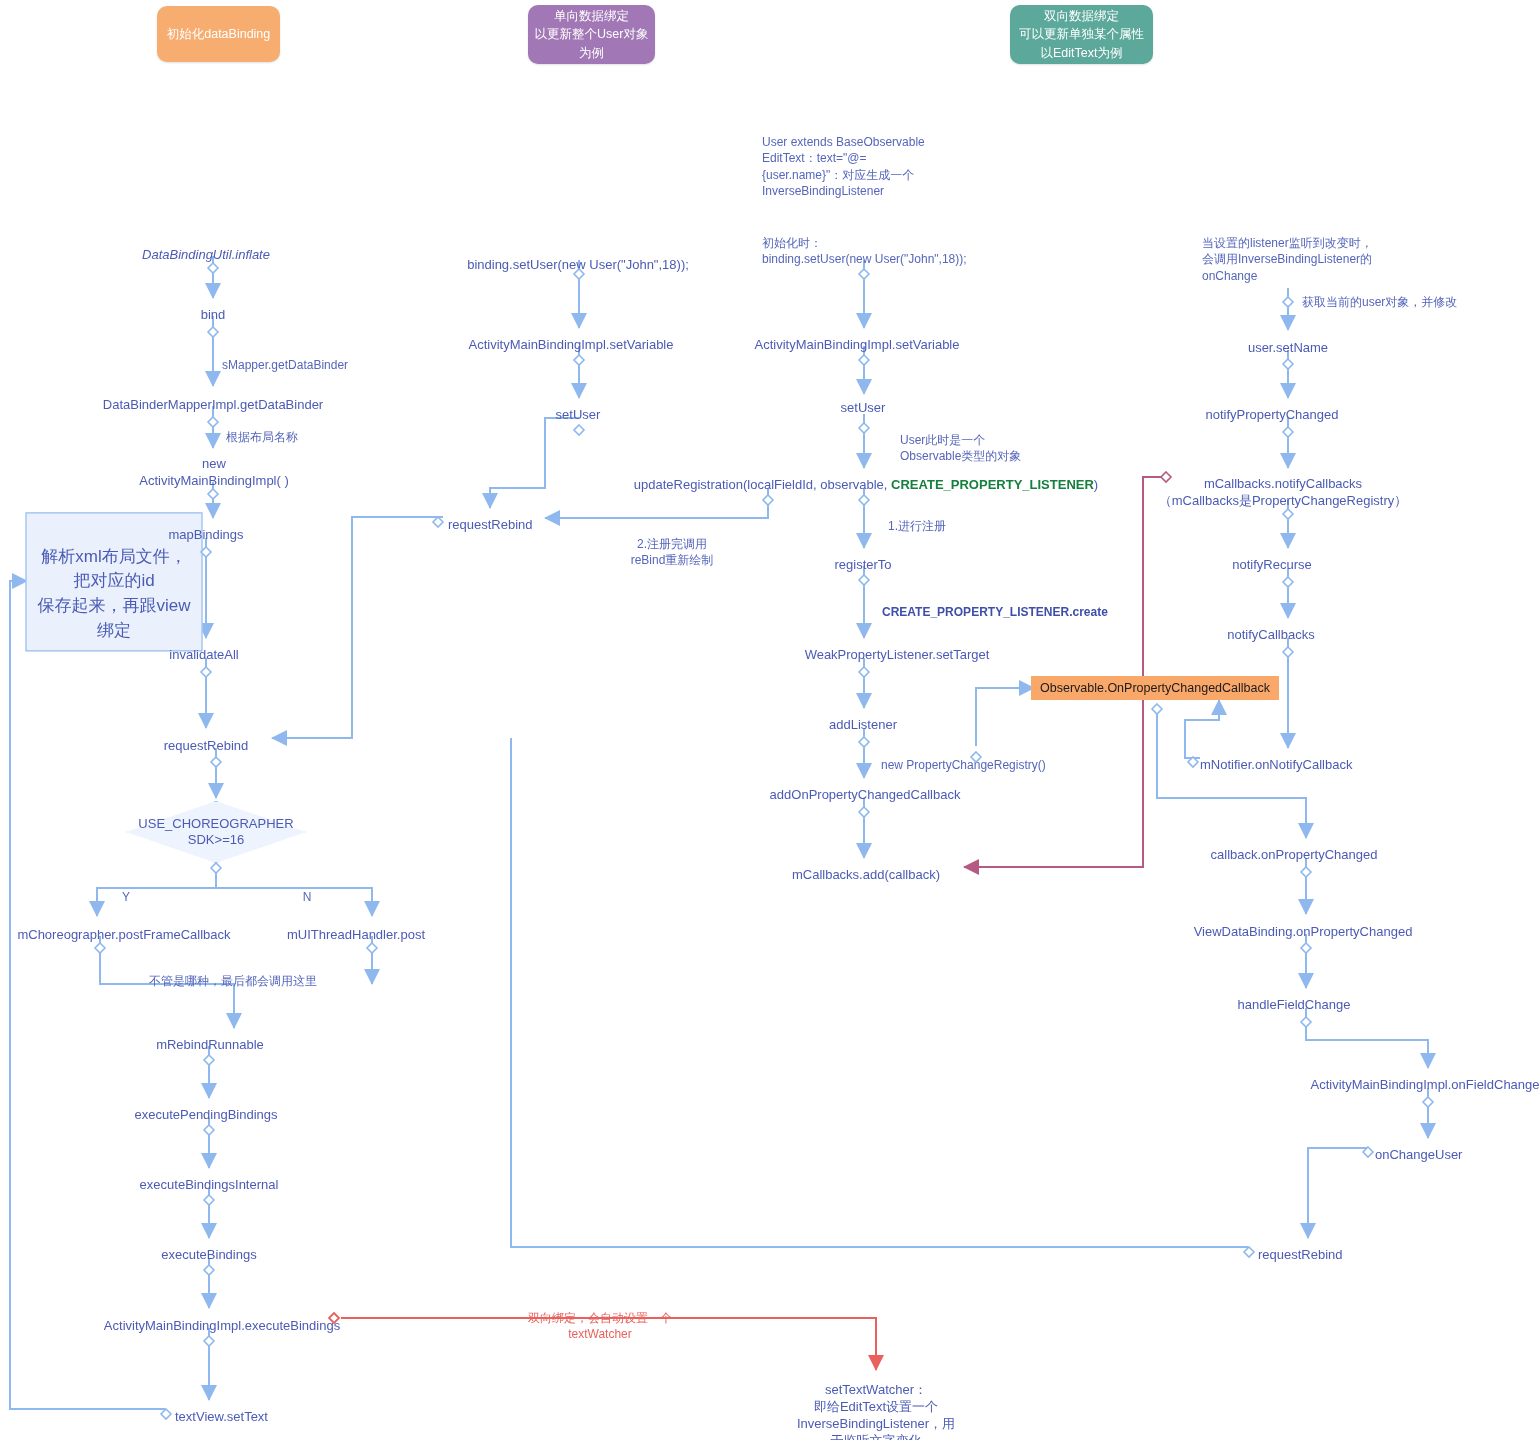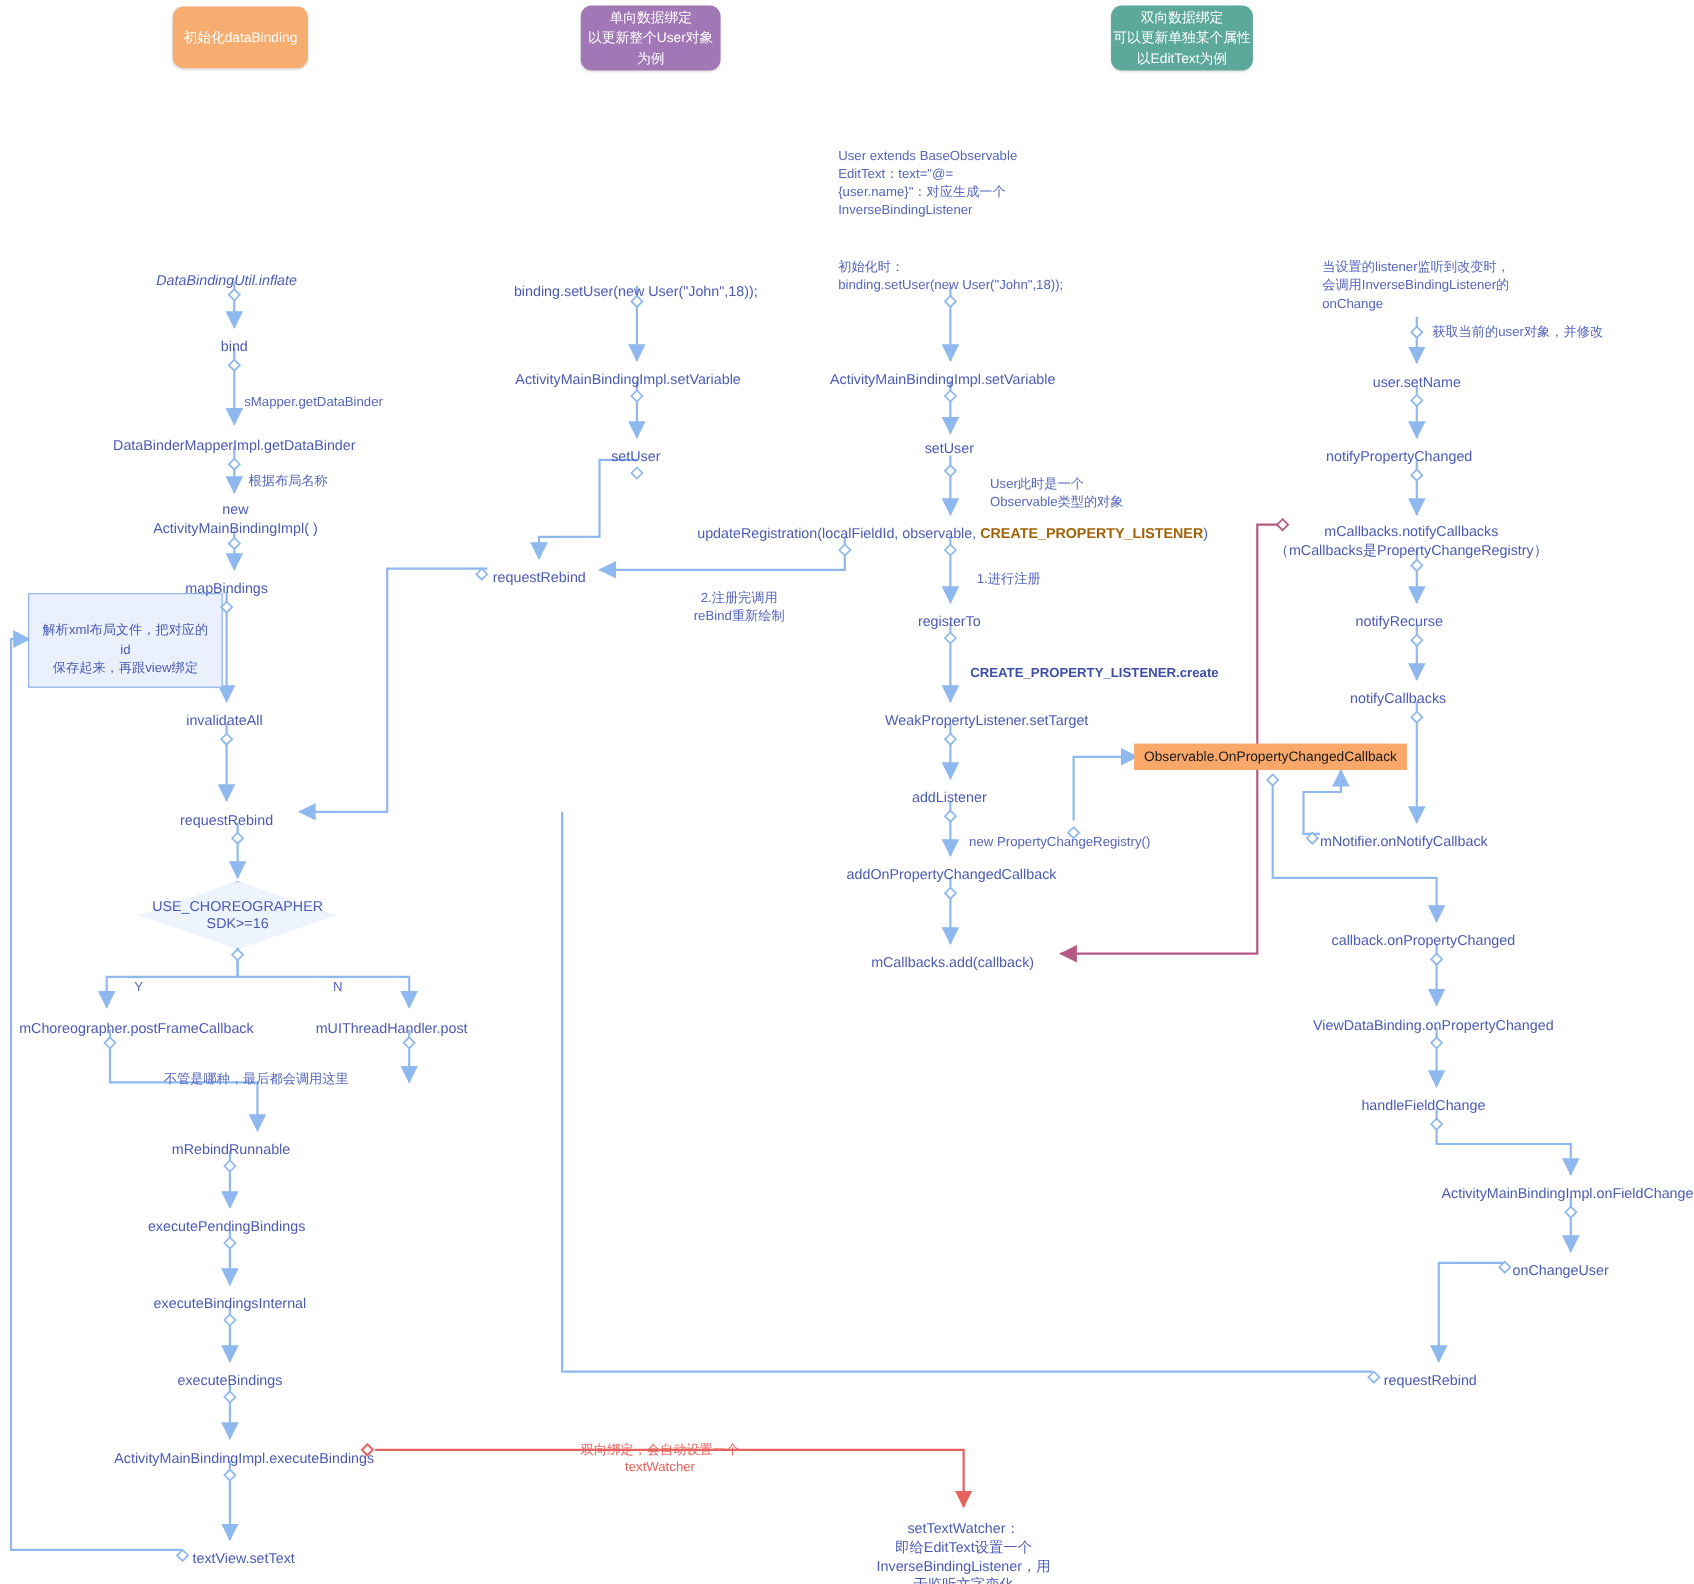--- a/index.html
+++ b/index.html
@@ -14,21 +14,21 @@
   .node{position:absolute;color:#4b5bb5;font-size:13px;line-height:1.3;white-space:pre-line;
         text-align:center;transform:translate(-50%,-50%);}
   .node.l{text-align:left;transform:translate(0,-50%);}
 
   .lbl{position:absolute;color:#5566bb;font-size:12px;line-height:1.35;white-space:pre-line;
        transform:translate(0,-50%);}
   .lbl.c{text-align:center;transform:translate(-50%,-50%);}
   .lbl.red{color:#e8615c;text-align:center;transform:translate(-50%,-50%);}
 
   .note{position:absolute;background:#eaf1fd;border:1px solid #86b0ea;color:#4b5bb5;
-        font-size:12px;line-height:1.45;text-align:center;white-space:pre-line;
+        font-size:17px;line-height:1.45;text-align:center;white-space:pre-line;
         padding:7px 10px;transform:translate(-50%,-50%);}
 
   .hilite{position:absolute;background:#f9a86a;color:#1b1b1b;font-size:12.5px;
           padding:5px 9px;white-space:nowrap;transform:translate(-50%,-50%);}
 
   .diamond{position:absolute;width:180px;height:62px;transform:translate(-50%,-50%);}
   .diamond .shape{position:absolute;inset:0;background:#eef4fe;border:1px solid #8fb9ee;
       clip-path:polygon(50% 0,100% 50%,50% 100%,0 50%);}
   .diamond .txt{position:absolute;inset:0;display:flex;align-items:center;justify-content:center;
       text-align:center;color:#4b5bb5;font-size:13px;line-height:1.25;white-space:pre-line;}
@@ -125,21 +125,21 @@
   </svg>
 
   <div class="hdr" style="left:157px;top:6px;width:123px;height:56px;background:#f7ac70;">
     <span>初始化dataBinding</span>
   </div>
   <div class="hdr" style="left:528px;top:5px;width:127px;height:59px;background:#a177b5;">
     <span>单向数据绑定
 以更新整个User对象
 为例</span>
   </div>
-  <div class="hdr" style="left:1010px;top:5px;width:129px;height:59px;background:#5ca89a;">
+  <div class="hdr" style="left:1010px;top:5px;width:143px;height:59px;background:#5ca89a;">
     <span>双向数据绑定
 可以更新单独某个属性
 以EditText为例</span>
   </div>
 
   <div class="note" style="left:114px;top:582px;width:155px;">
     <span>解析xml布局文件，把对应的id
 保存起来，再跟view绑定</span>
   </div>
   <div class="lbl" style="left:1202px;top:251px;">
@@ -203,21 +203,21 @@
     <span>requestRebind</span></div>
 
   <div class="lbl" style="left:762px;top:243px;">
     <span>初始化时：
 binding.setUser(new User("John",18));</span></div>
   <div class="node" style="left:857px;top:337px;">
     <span>ActivityMainBindingImpl.setVariable</span></div>
   <div class="node" style="left:863px;top:400px;">
     <span>setUser</span></div>
   <div class="node" style="left:866px;top:477px;">
-    <span>updateRegistration(localFieldId, observable, <b style="color: #a16207;">CREATE_PROPERTY_LISTENER</b>)</span></div>
+    <span>updateRegistration(localFieldId, observable, <b style="color: #15803d;">CREATE_PROPERTY_LISTENER</b>)</span></div>
   <div class="node" style="left:863px;top:557px;">
     <span>registerTo</span></div>
   <div class="node" style="left:897px;top:647px;">
     <span>WeakPropertyListener.setTarget</span></div>
   <div class="node" style="left:863px;top:717px;">
     <span>addListener</span></div>
   <div class="node" style="left:865px;top:787px;">
     <span>addOnPropertyChangedCallback</span></div>
   <div class="node" style="left:866px;top:867px;">
     <span>mCallbacks.add(callback)</span></div>

